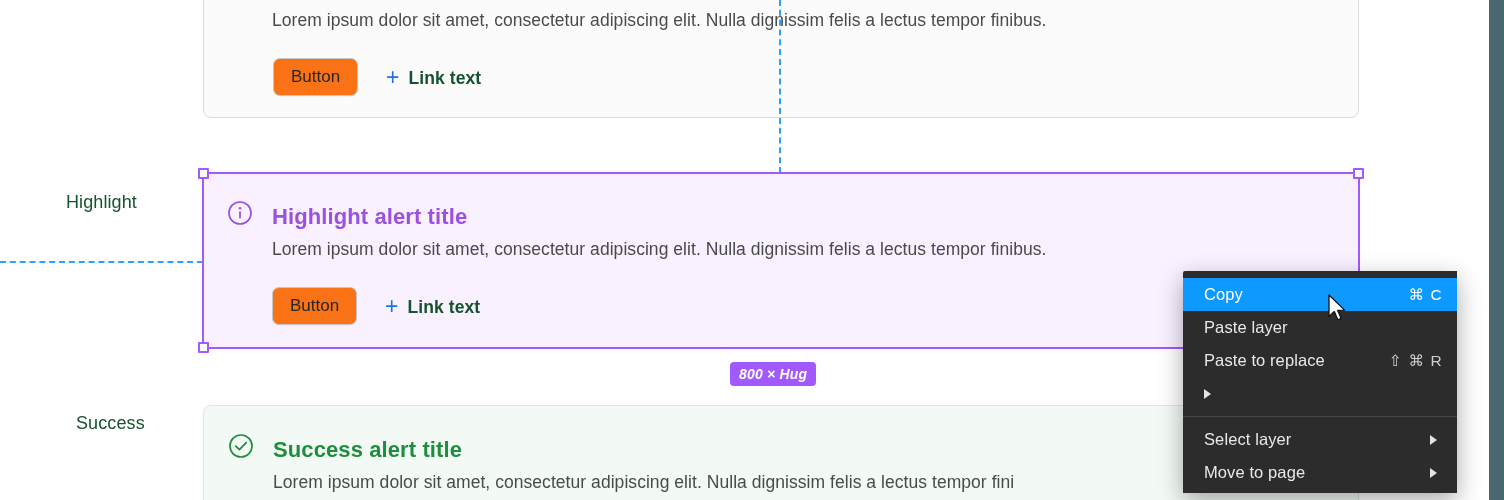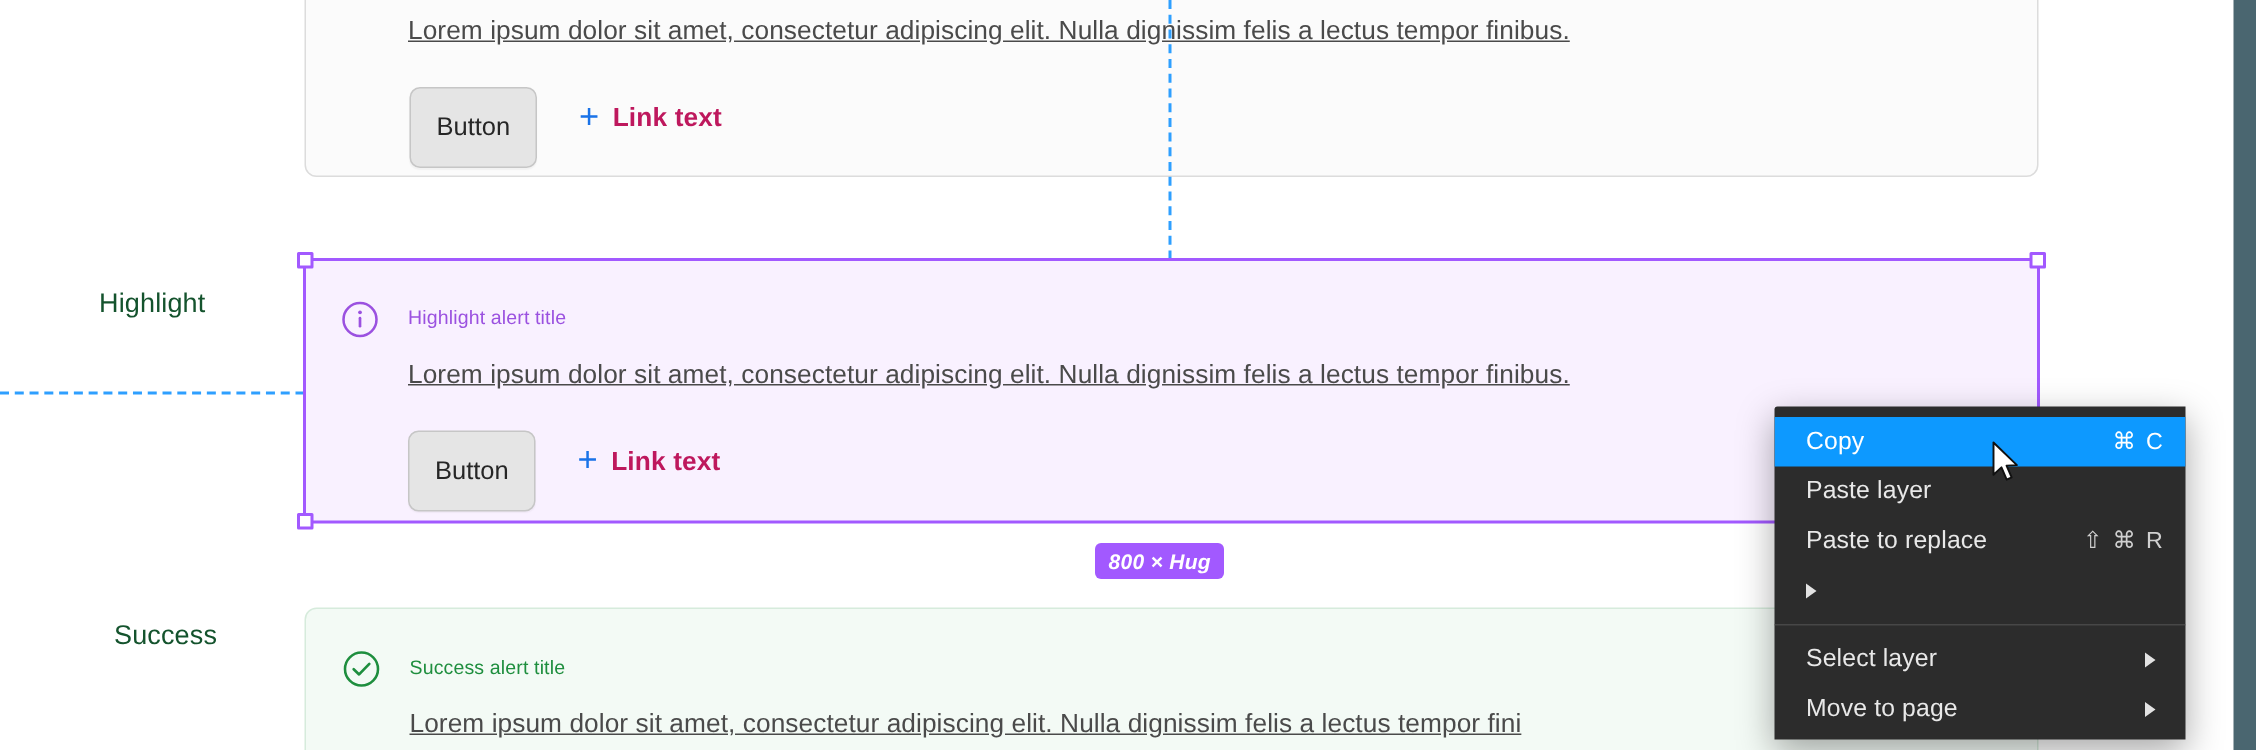--- a/index.html
+++ b/index.html
@@ -35,51 +35,50 @@
     border-radius: 8px;
     background-repeat: repeat;
   }
   .dots { background-image: radial-gradient(rgba(0,0,0,.045) 0.8px, transparent 0.9px); background-size: 9px 9px; }
 
   .alert-icon {
     position: absolute; width: 26px; height: 26px;
   }
   .alert-title {
     position: absolute;
-    font-size: 13px; font-weight: normal; letter-spacing: .1px;
+    font-size: 22px; font-weight: bold; letter-spacing: .1px;
     white-space: nowrap;
   }
   .alert-body {
     position: absolute;
     font-size: 17.5px; color: #4a4a4a; letter-spacing: .05px;
     white-space: nowrap;
-    text-decoration: underline;
   }
   .btn {
     position: absolute;
-    height: 54px;
+    height: 38px;
     padding: 0 17px;
     display: flex; align-items: center; justify-content: center;
     border: 1px solid #c6c6c6;
     border-radius: 7px;
-    background: #e5e5e5;
+    background: #f97316;
     font-size: 17px; color: #262626;
     box-shadow: 0 1px 1px rgba(0,0,0,.04);
     white-space: nowrap;
   }
   .linkwrap {
     position: absolute;
     display: flex; align-items: center; gap: 9px;
     white-space: nowrap;
   }
   .plus {
     font-size: 23px; color: #1a73e8; line-height: 1; font-weight: 400;
     position: relative; top: -1px;
   }
-  .linktext { font-size: 17.5px; color: #be185d; font-weight: 600; letter-spacing: .1px; }
+  .linktext { font-size: 17.5px; color: #14532d; font-weight: 600; letter-spacing: .1px; }
 
   
   #alert-neutral {
     left: 203px; top: -96px; width: 1156px; height: 214px;
     background: #fbfbfb; border: 1px solid #dcdcdc;
   }
 
   
   #alert-highlight {
     left: 203px; top: 173px; width: 1156px; height: 175px;

